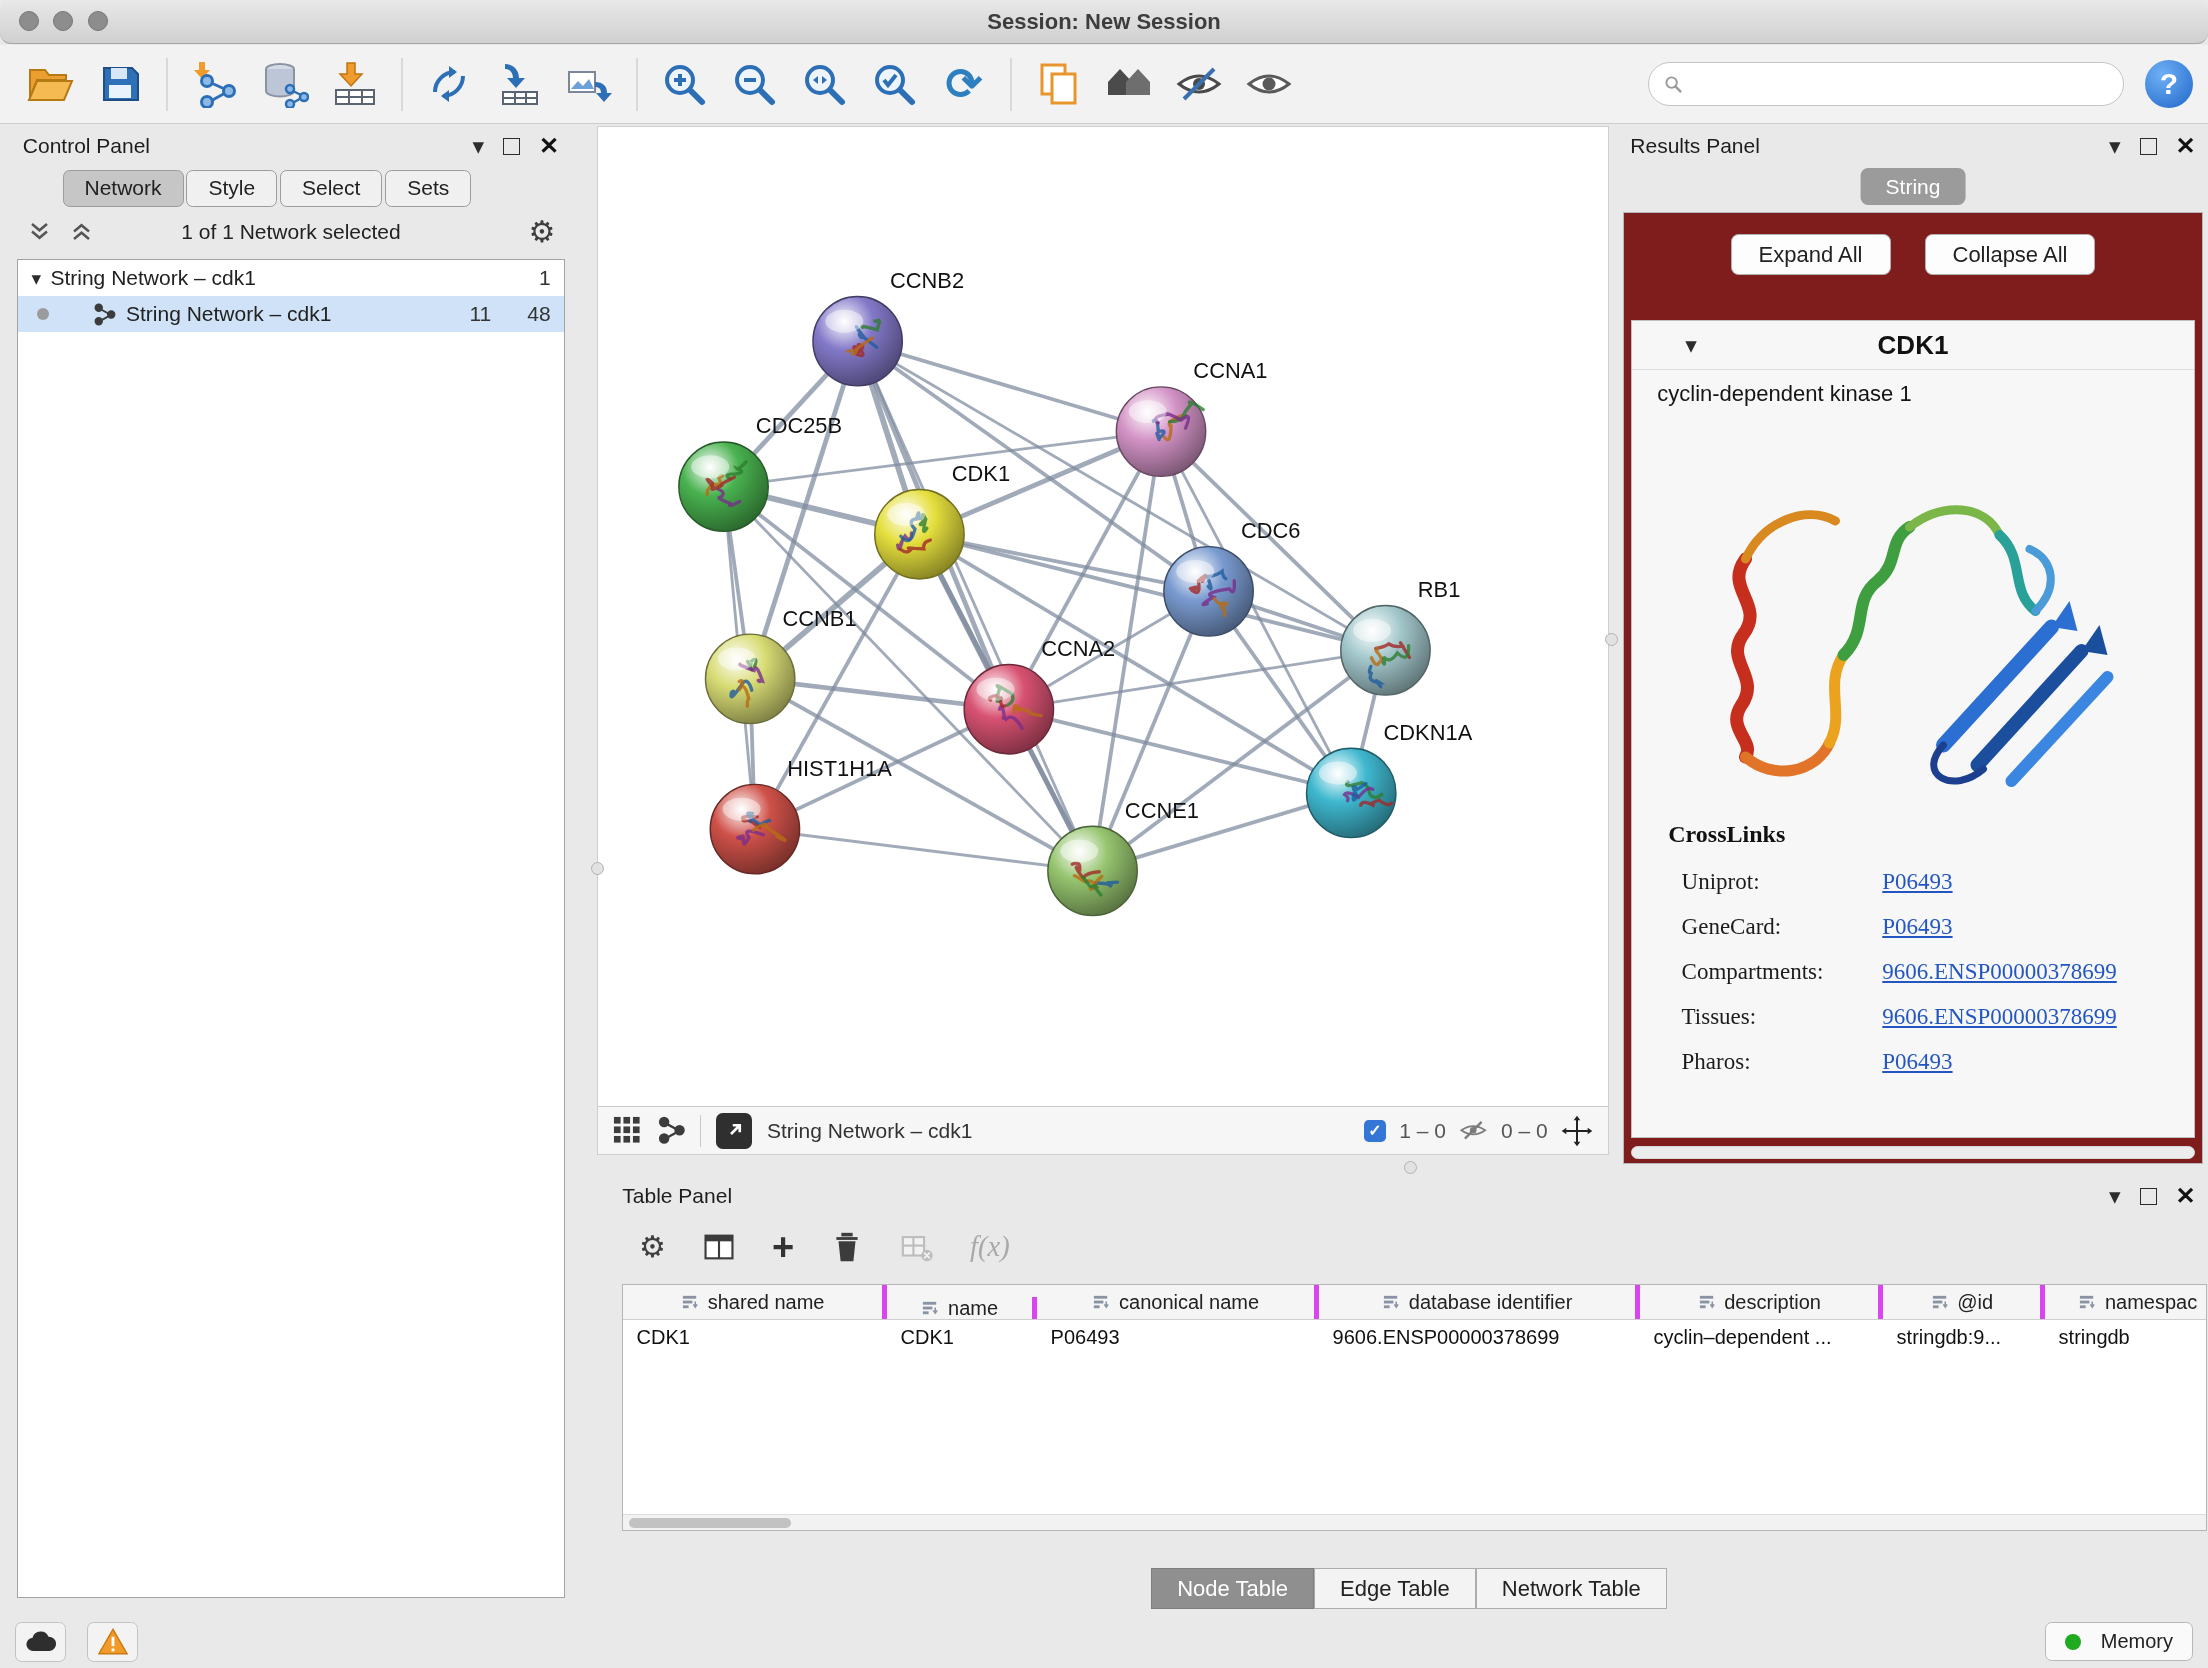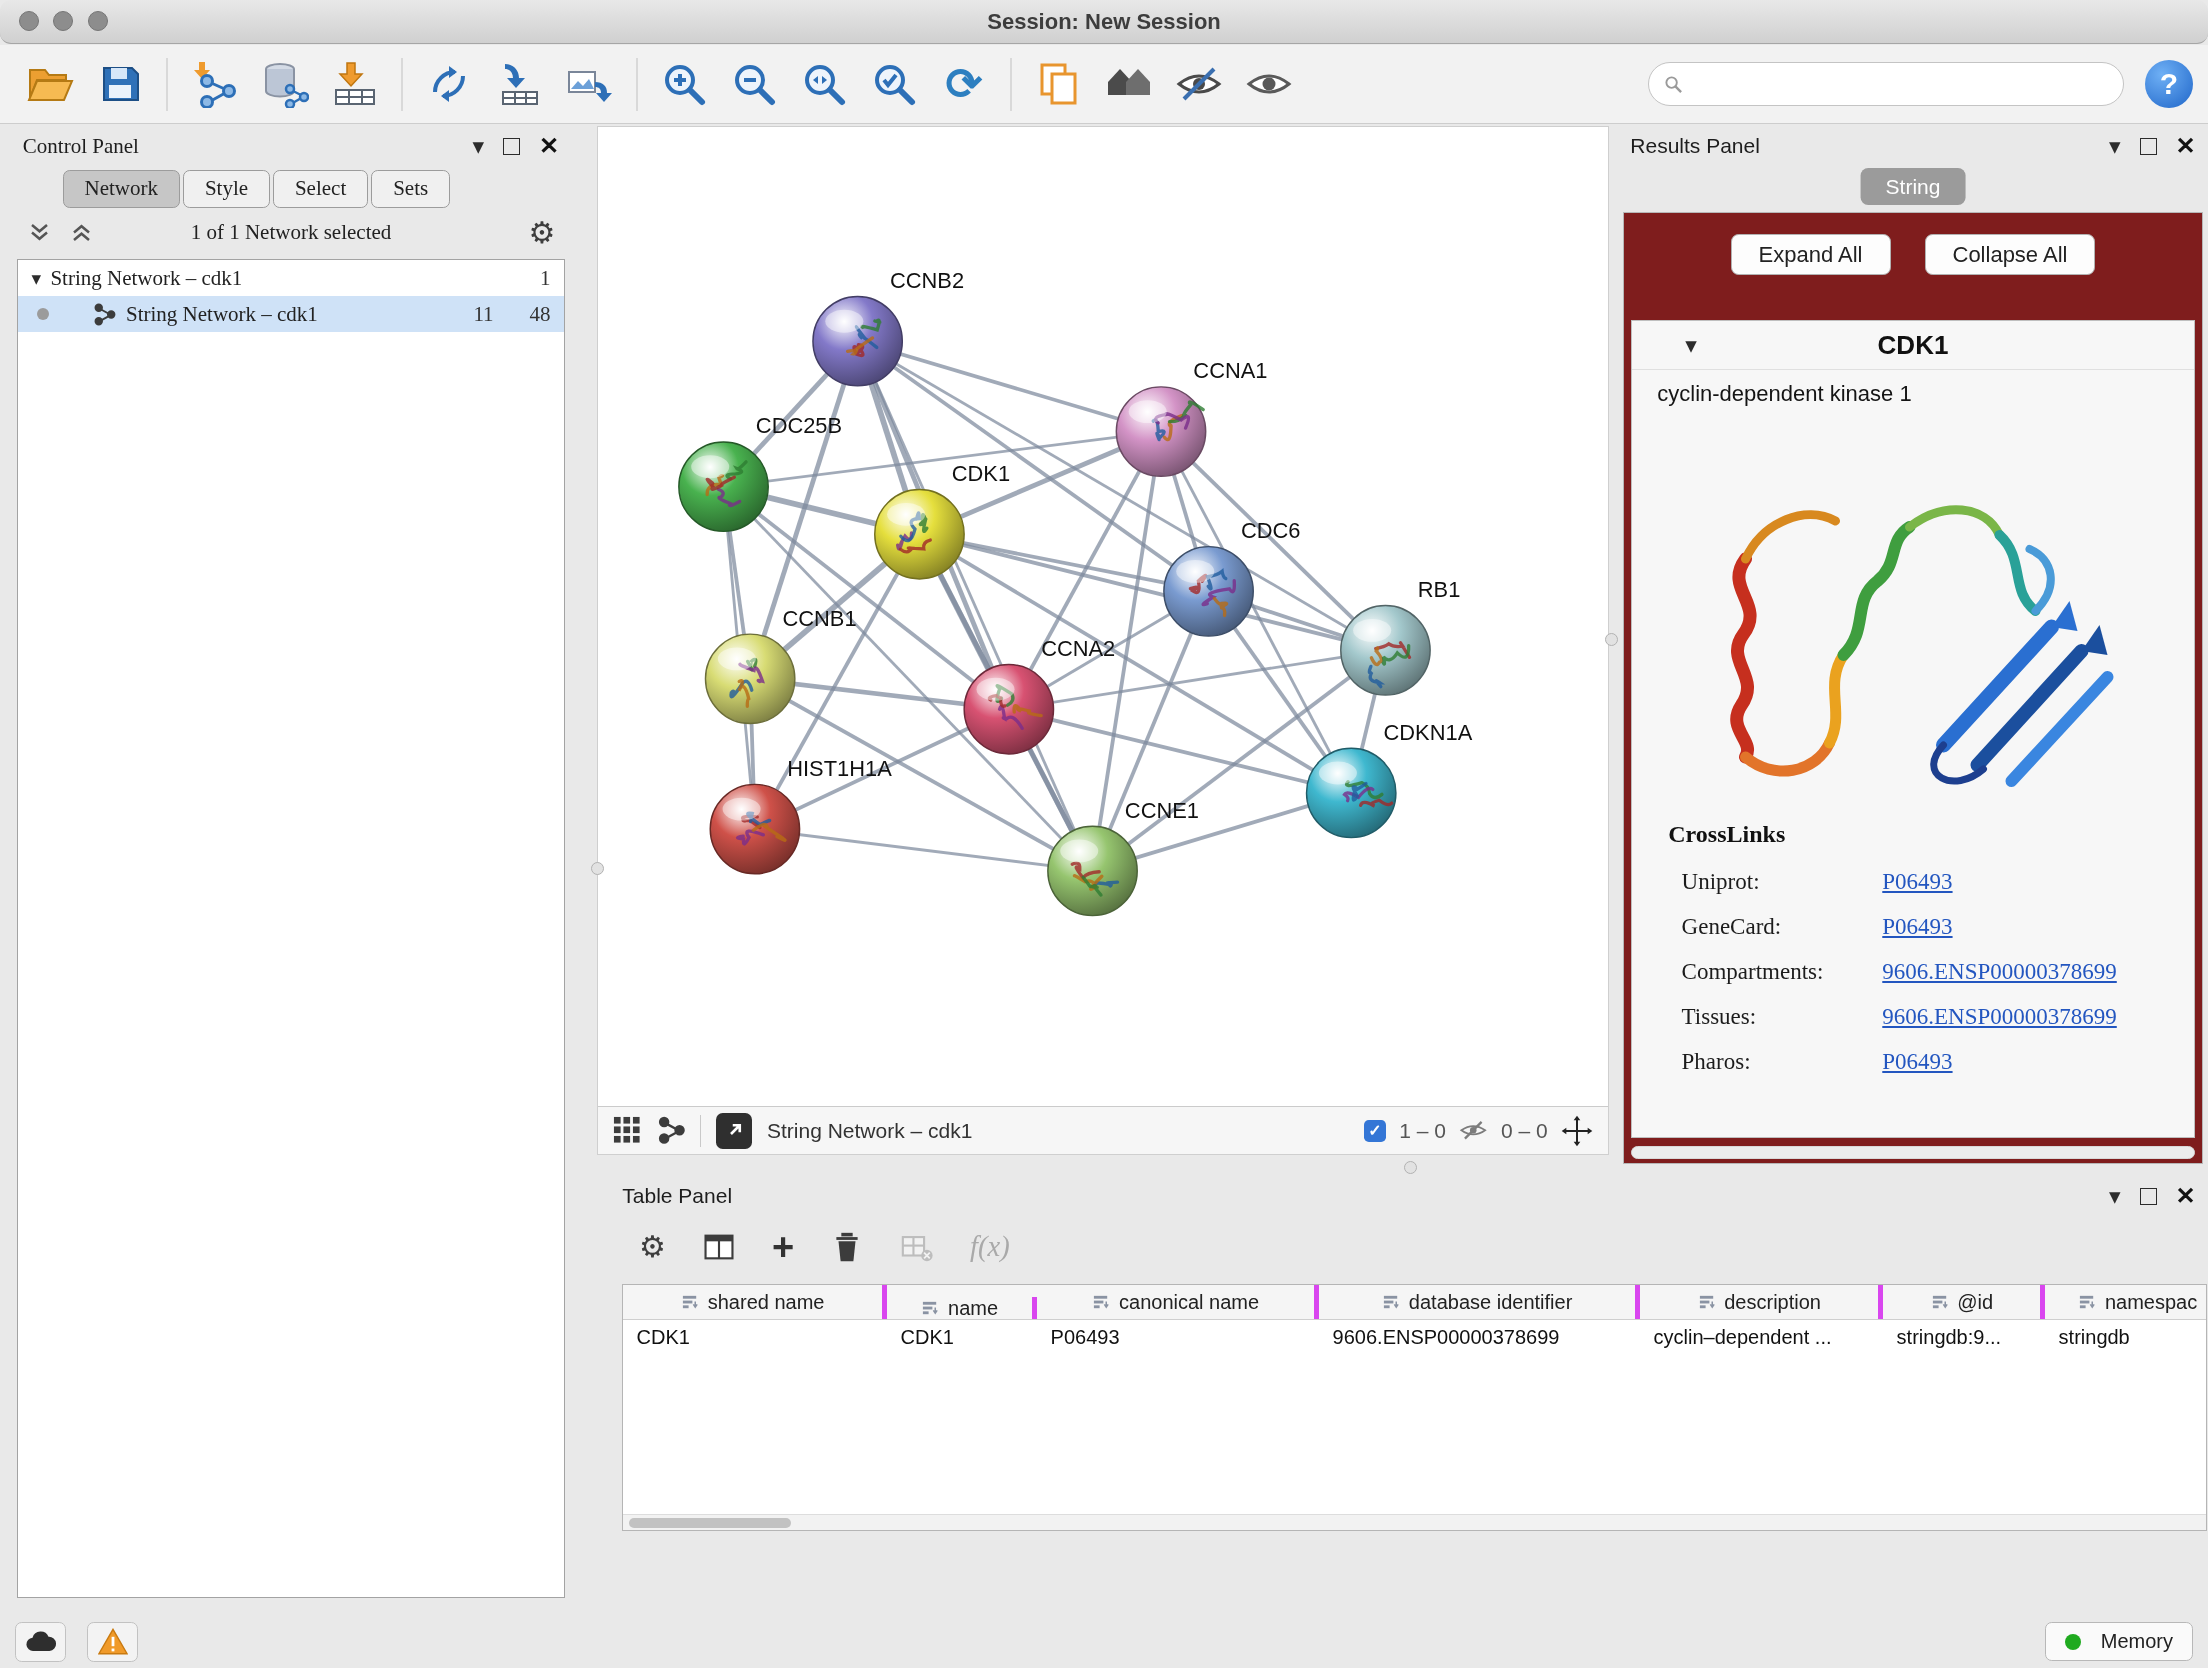--- a/index.html
+++ b/index.html
@@ -28,21 +28,21 @@
   .helpbtn { width:48px; height:48px; border-radius:50%; margin-left:21px;
     background:radial-gradient(circle at 35% 30%, #6fb0f5, #1f66c9); color:#fff; font-size:30px;
     font-weight:bold; display:flex; align-items:center; justify-content:center; }
   
   .phead { display:flex; align-items:center; height:40px; padding:0 13.3px; font-size:21px; color:#1d1d1d; }
   .pctl { margin-left:auto; display:flex; align-items:center; gap:19px; }
   .chev { font-size:23px; color:#2c2c2c; line-height:1; }
   .maxbox { width:17px; height:17px; border:1.9px solid #2c2c2c; }
   .closex { font-size:24px; font-weight:bold; color:#111; line-height:1; }
   
-  .control-panel { position:absolute; left:9.5px; top:126px; width:563px; height:1480px;font-family:Liberation Serif, serif; }
+  .control-panel { position:absolute; left:9.5px; top:126px; width:563px; height:1480px; }
   .cp-tabs { display:flex; gap:2.9px; padding:3.8px 0 3.8px 53px; }
   .cp-tab { font-size:21px; padding:5.7px 21px; background:#f0f0f0; border:1px solid #9c9c9c; border-radius:6.7px; color:#222; }
   .cp-tab.sel { background:#c6c6c6; }
   .cp-status { display:flex; align-items:center; height:42px; padding:0 17px; gap:17px; }
   .cp-status-label { position:absolute; left:0; right:0; text-align:center; font-size:21px; color:#222; pointer-events:none; }
   .gear { font-size:30px; color:#3e3e3e; line-height:1; margin-left:auto; }
   .cp-tree { position:absolute; top:133px; left:7.6px; right:7.6px; bottom:7.6px; background:#fff; border:1px solid #a3a3a3; }
   .trow { height:36px; display:flex; align-items:center; font-size:21px; padding:0 13.3px; gap:9.5px; }
   .trow.sel { background:#cfe2f7; }
   .tnum { color:#333; }
@@ -744,20 +744,25 @@
             <div class="td" style="width: 321px;">9606.ENSP00000378699</div>
             <div class="td" style="width: 243px;">cyclin–dependent ...</div>
             <div class="td" style="width: 162px;">stringdb:9...</div>
             <div class="td" style="width: 190px;">stringdb</div>
           </div>
         </div>
       <div class="hscroll">
           <div class="hthumb"></div>
         </div>
     </div>
+    <div class="bottom-tabs" id="bottom-tabs">
+        <div class="btab sel">Node Table</div>
+        <div class="btab">Edge Table</div>
+        <div class="btab">Network Table</div>
+      </div>
   </div>
 
   <div class="statusbar">
     <div class="sbtn">
       <svg width="32" height="23" viewBox="0 0 34 24">
           <path d="M9 22a7 7 0 0 1-1-14 9 9 0 0 1 17-1 6.5 6.5 0 0 1 1 15z" fill="#2e2e2e"></path>
         </svg>
     </div>
     <div class="sbtn">
       <svg width="30" height="27" viewBox="0 0 32 28">

